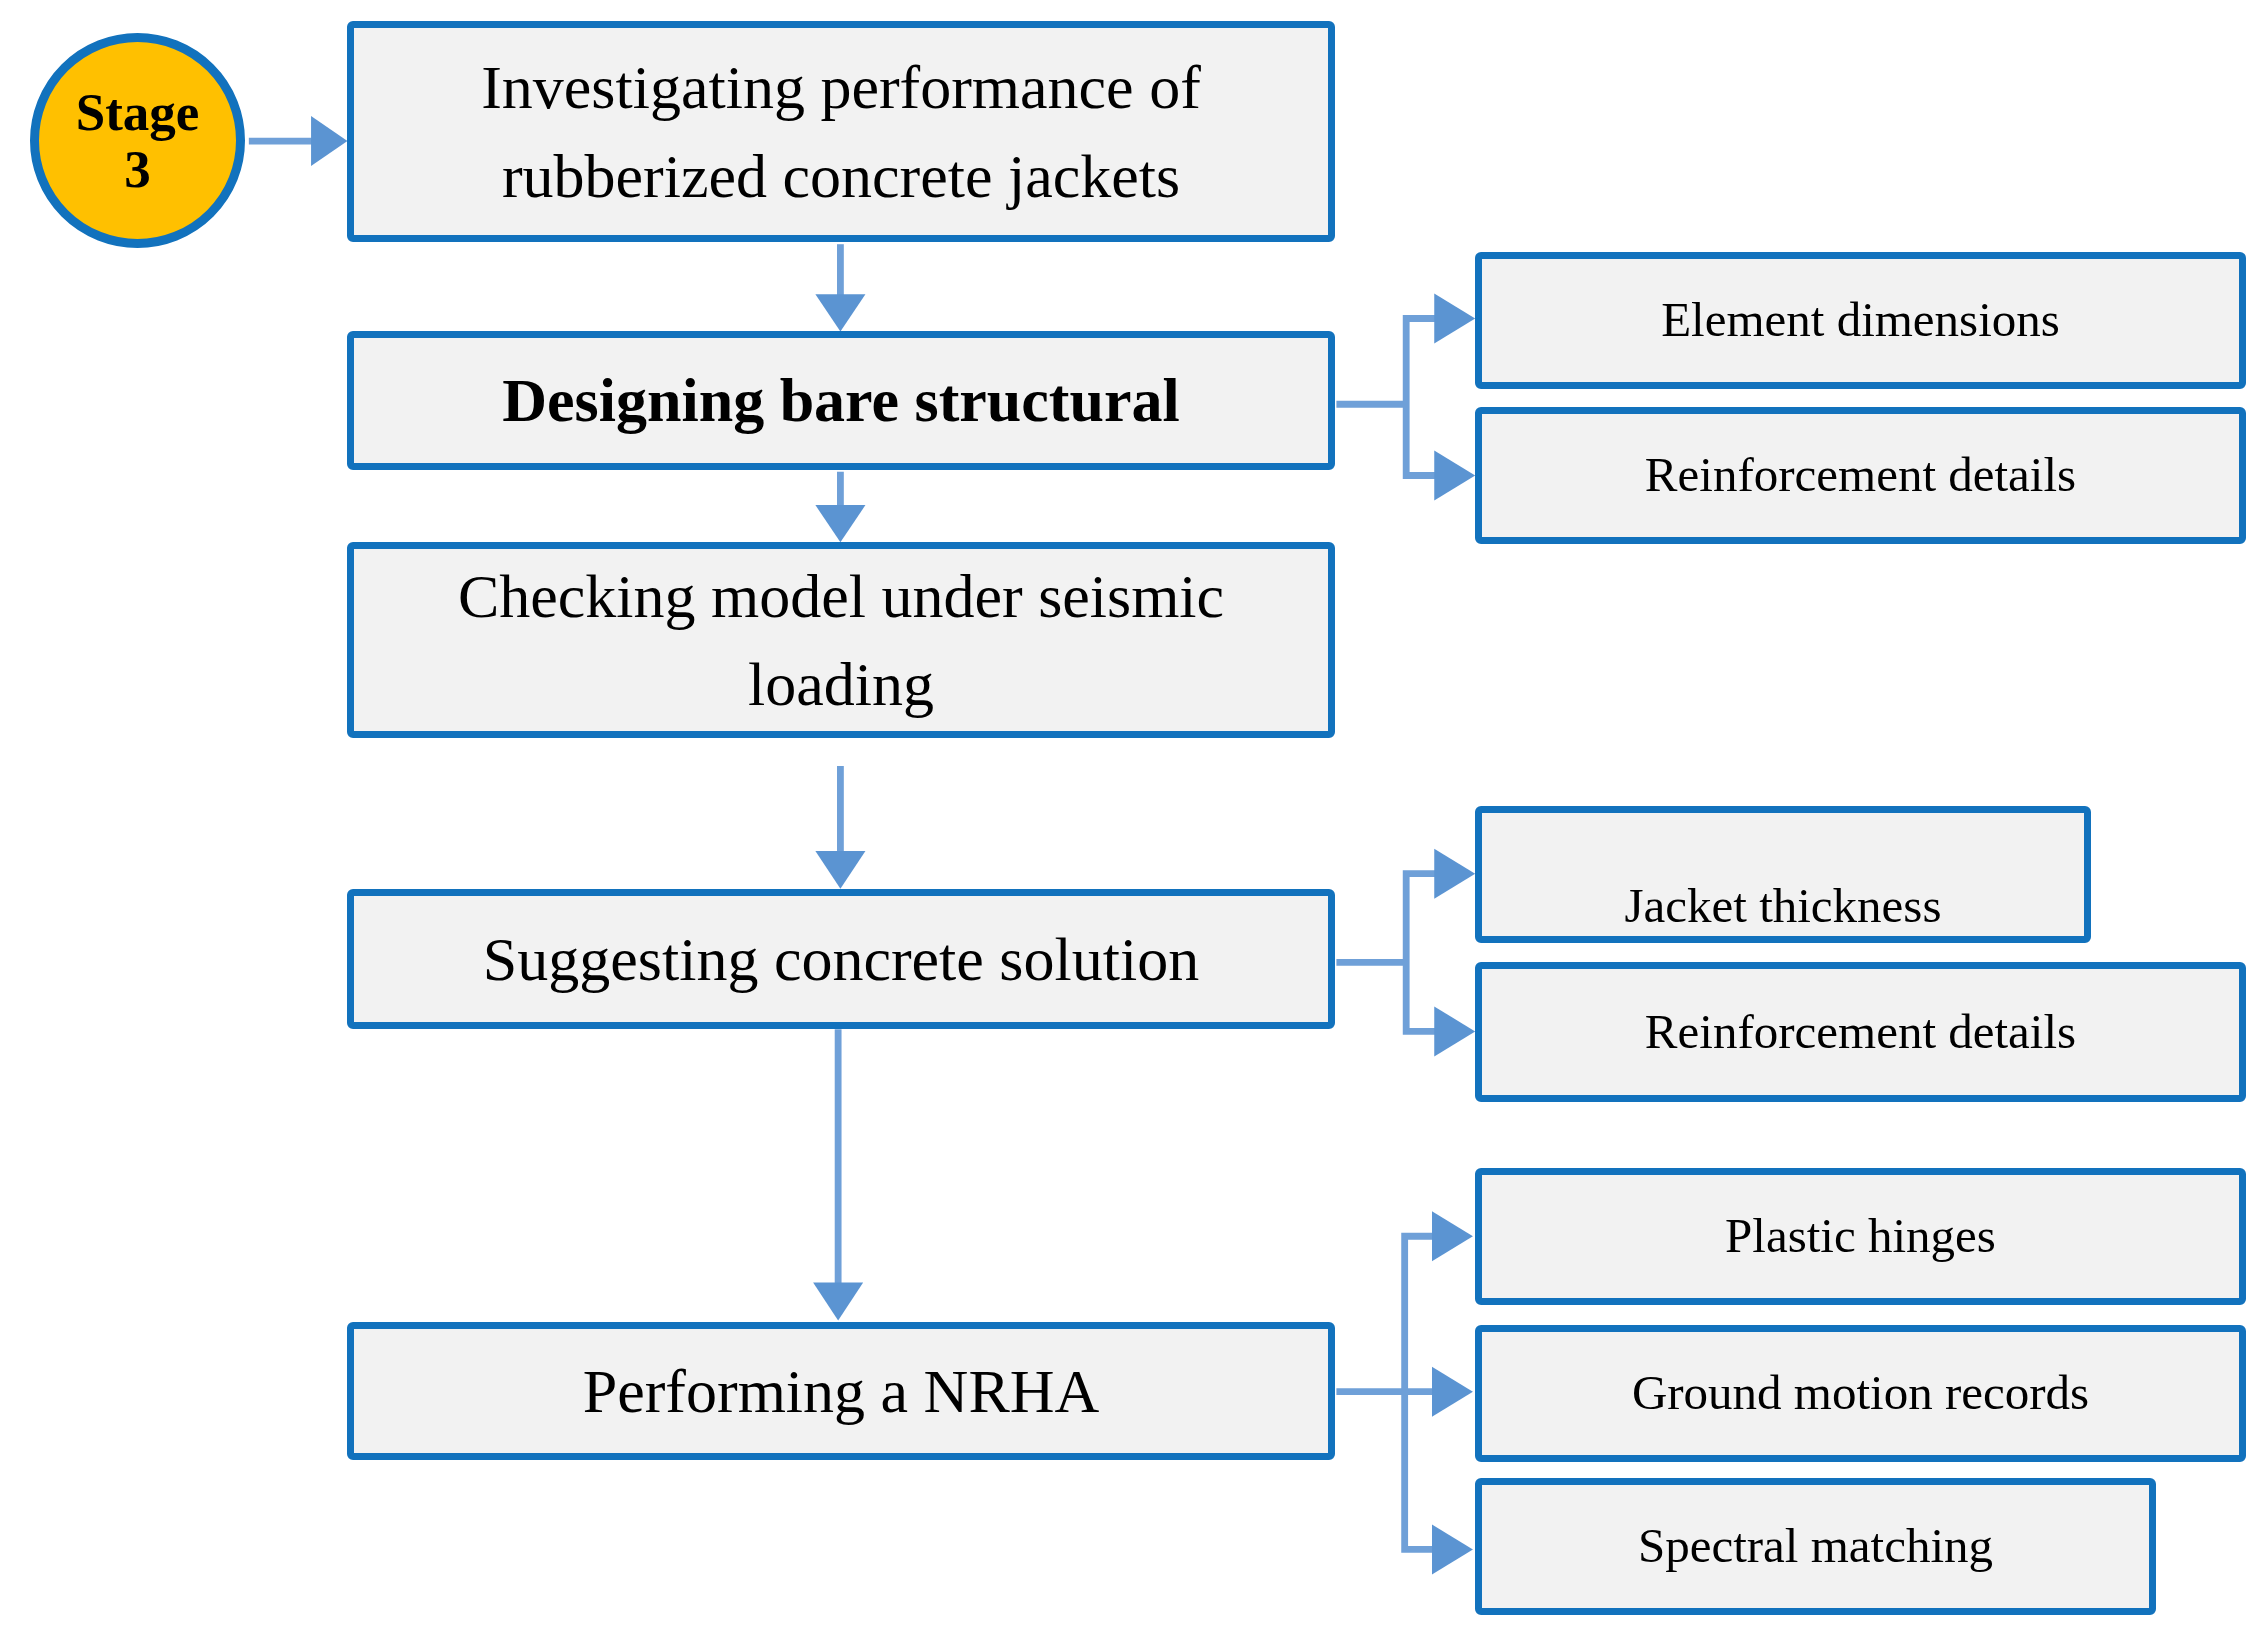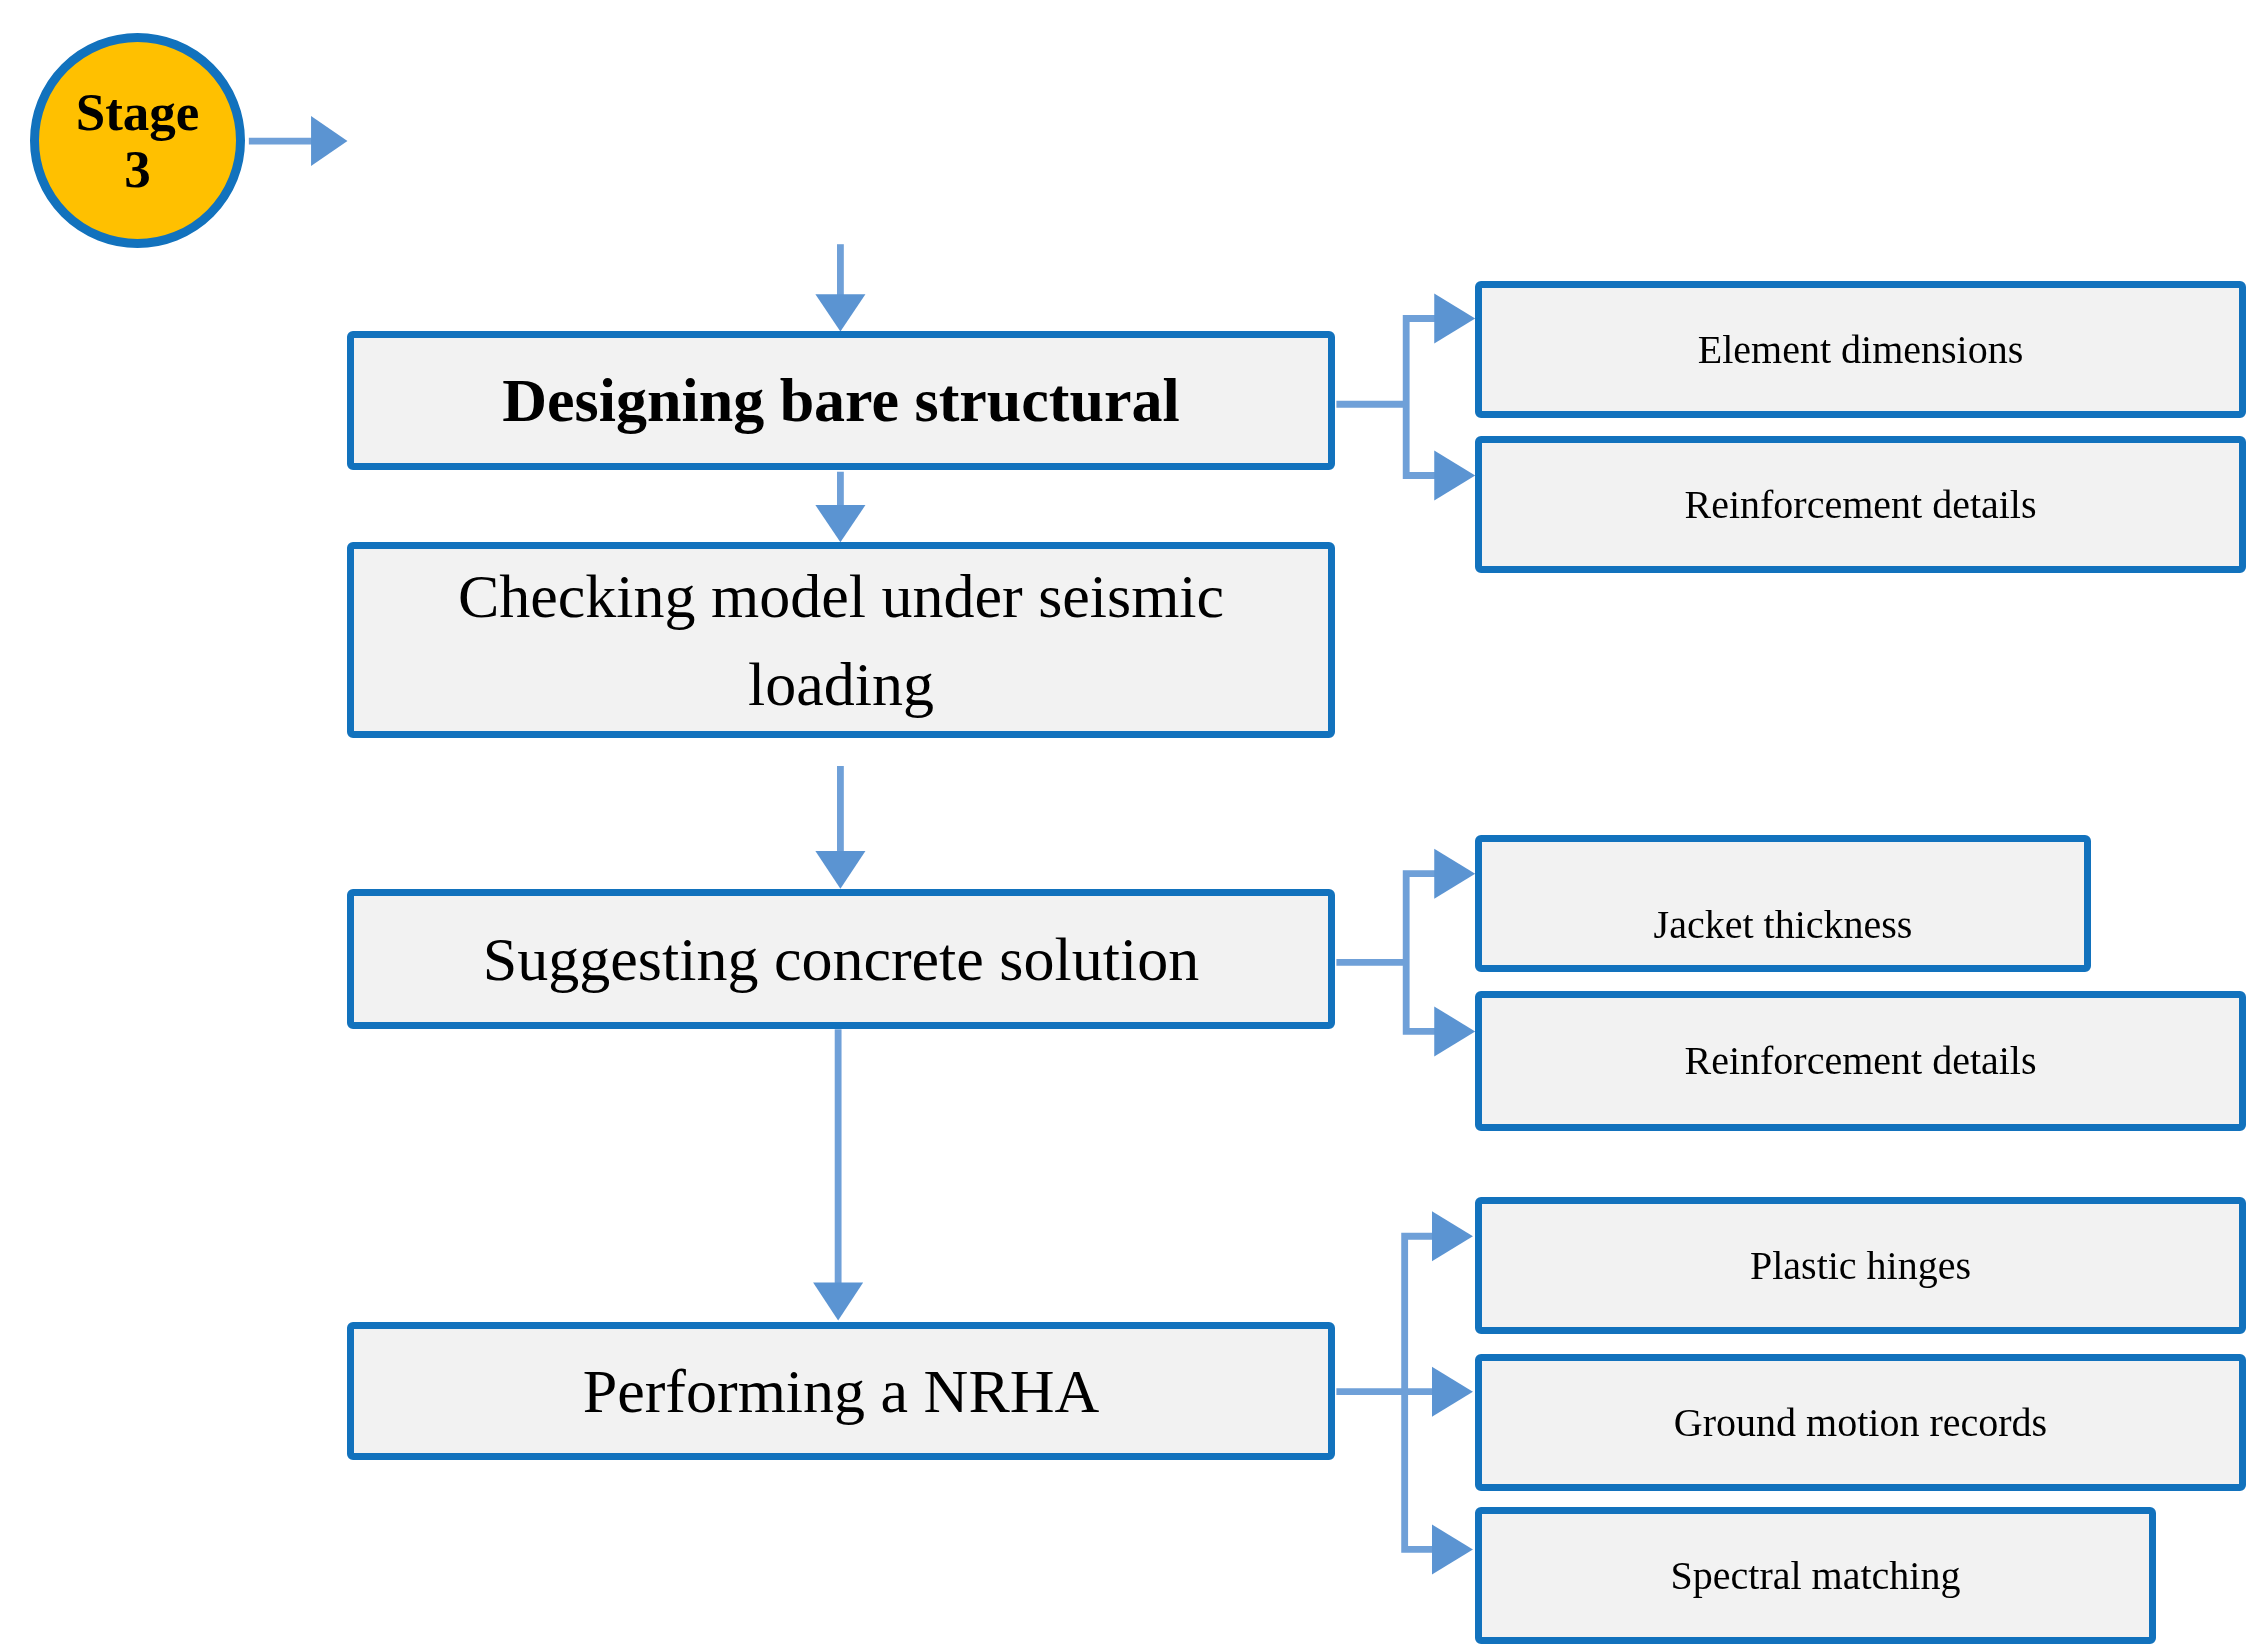--- a/index.html
+++ b/index.html
@@ -36,21 +36,21 @@
     box-sizing: border-box;
     background: var(--box-fill, #f2f2f2);
     border: 7.6px solid var(--box-border, #1272bd);
     border-radius: 6px;
     display: flex;
     align-items: center;
     justify-content: center;
     text-align: center;
   }
   .step   { font-size: 62px; line-height: 1.42; padding: 0 16.7px; }
-  .detail { font-size: 40px; line-height: 1.2;  padding: 16px 12px; margin-top: 29px; }
+  .detail { font-size: 49px; line-height: 1.2;  padding: 0 12px; }
 
   .step-inner { display: inline-block; }
   .narrow { max-width: 880px; }
 
   
   .s1 { left: 347px;  top: 21px;   width: 988px; height: 221px; }
   .s2 { left: 347px;  top: 331px;  width: 988px; height: 139px; font-weight: bold; }
   .s3 { left: 347px;  top: 542px;  width: 988px; height: 196px; }
   .s4 { left: 347px;  top: 889px; width: 988px; height: 140px; }
   .s5 { left: 347px;  top: 1322px; width: 988px; height: 138px; }
@@ -132,20 +132,23 @@
       <polygon class="head" points="1888,1802 1942,1835 1888,1868"></polygon>
       <polygon class="head" points="1888,2010 1942,2043 1888,2076"></polygon>
     </g>
   </svg>
 
   <div class="stage">
     <span>Stage</span>
     <span>3</span>
   </div>
 
+  <div class="box step s1">
+    <span class="step-inner">Investigating performance of rubberized concrete jackets</span>
+  </div>
   <div class="box step s2">
     <span class="step-inner">Designing bare structural</span>
   </div>
   <div class="box step s3">
     <span class="step-inner narrow">Checking model under seismic loading</span>
   </div>
   <div class="box step s4">
     <span class="step-inner">Suggesting concrete solution</span>
   </div>
   <div class="box step s5">

